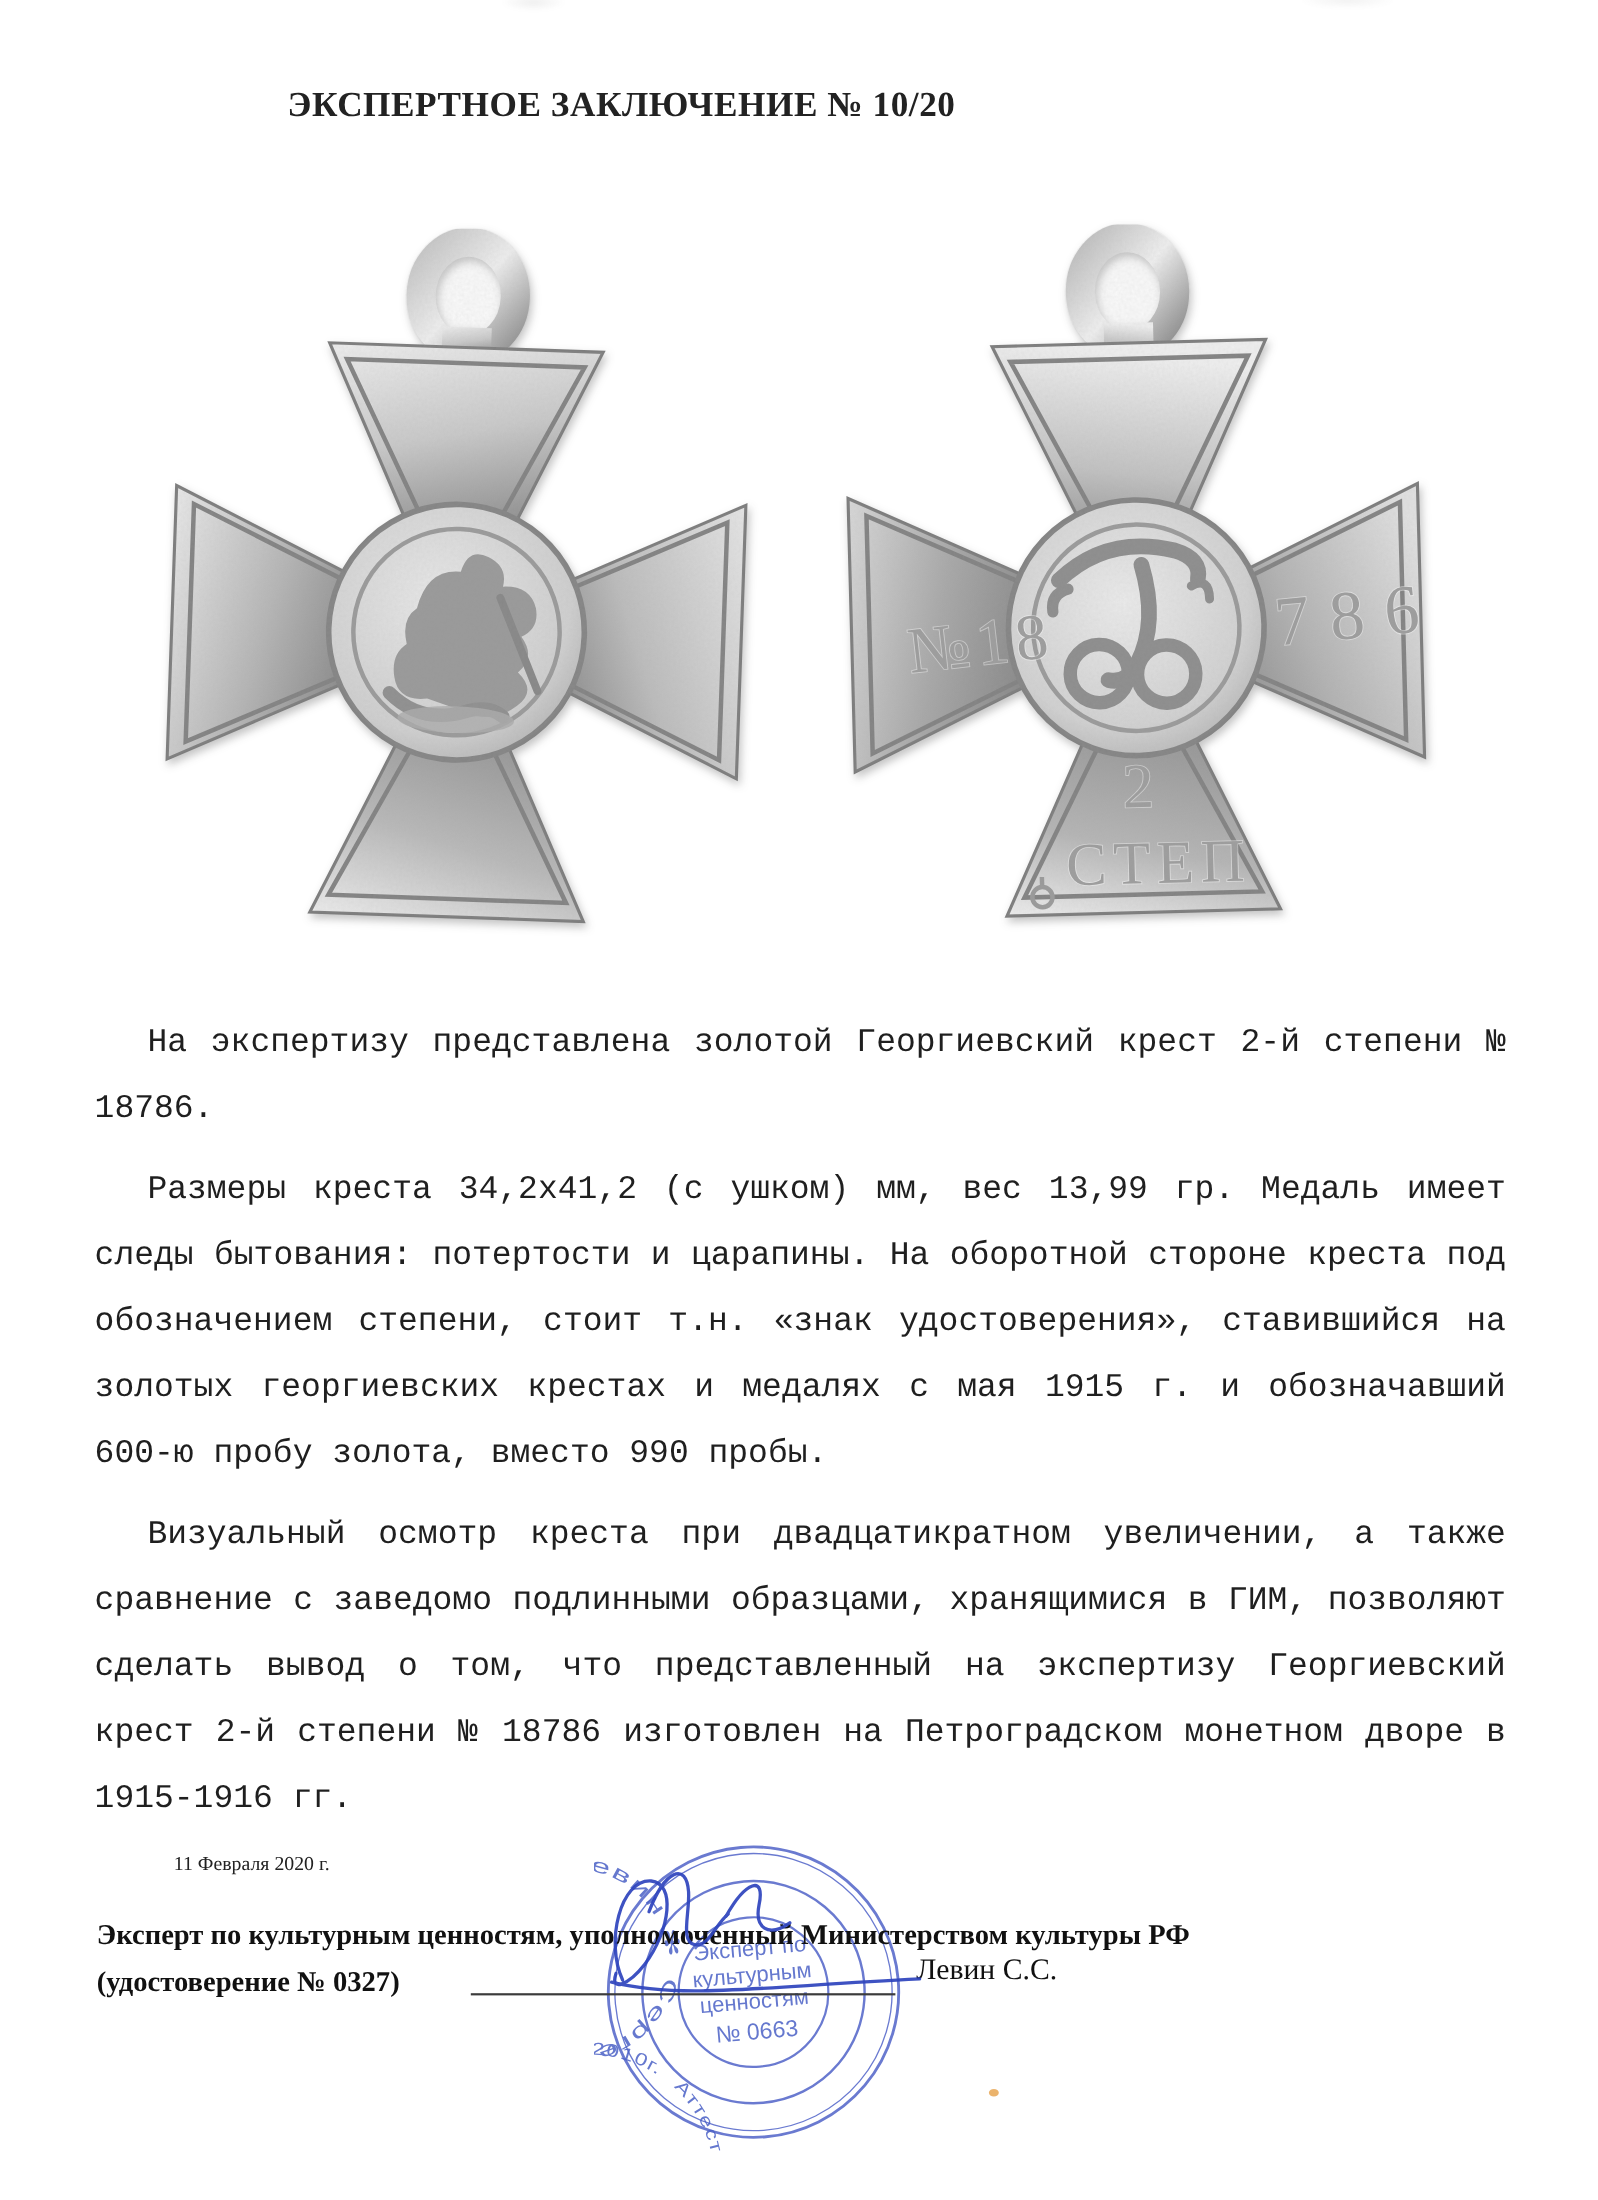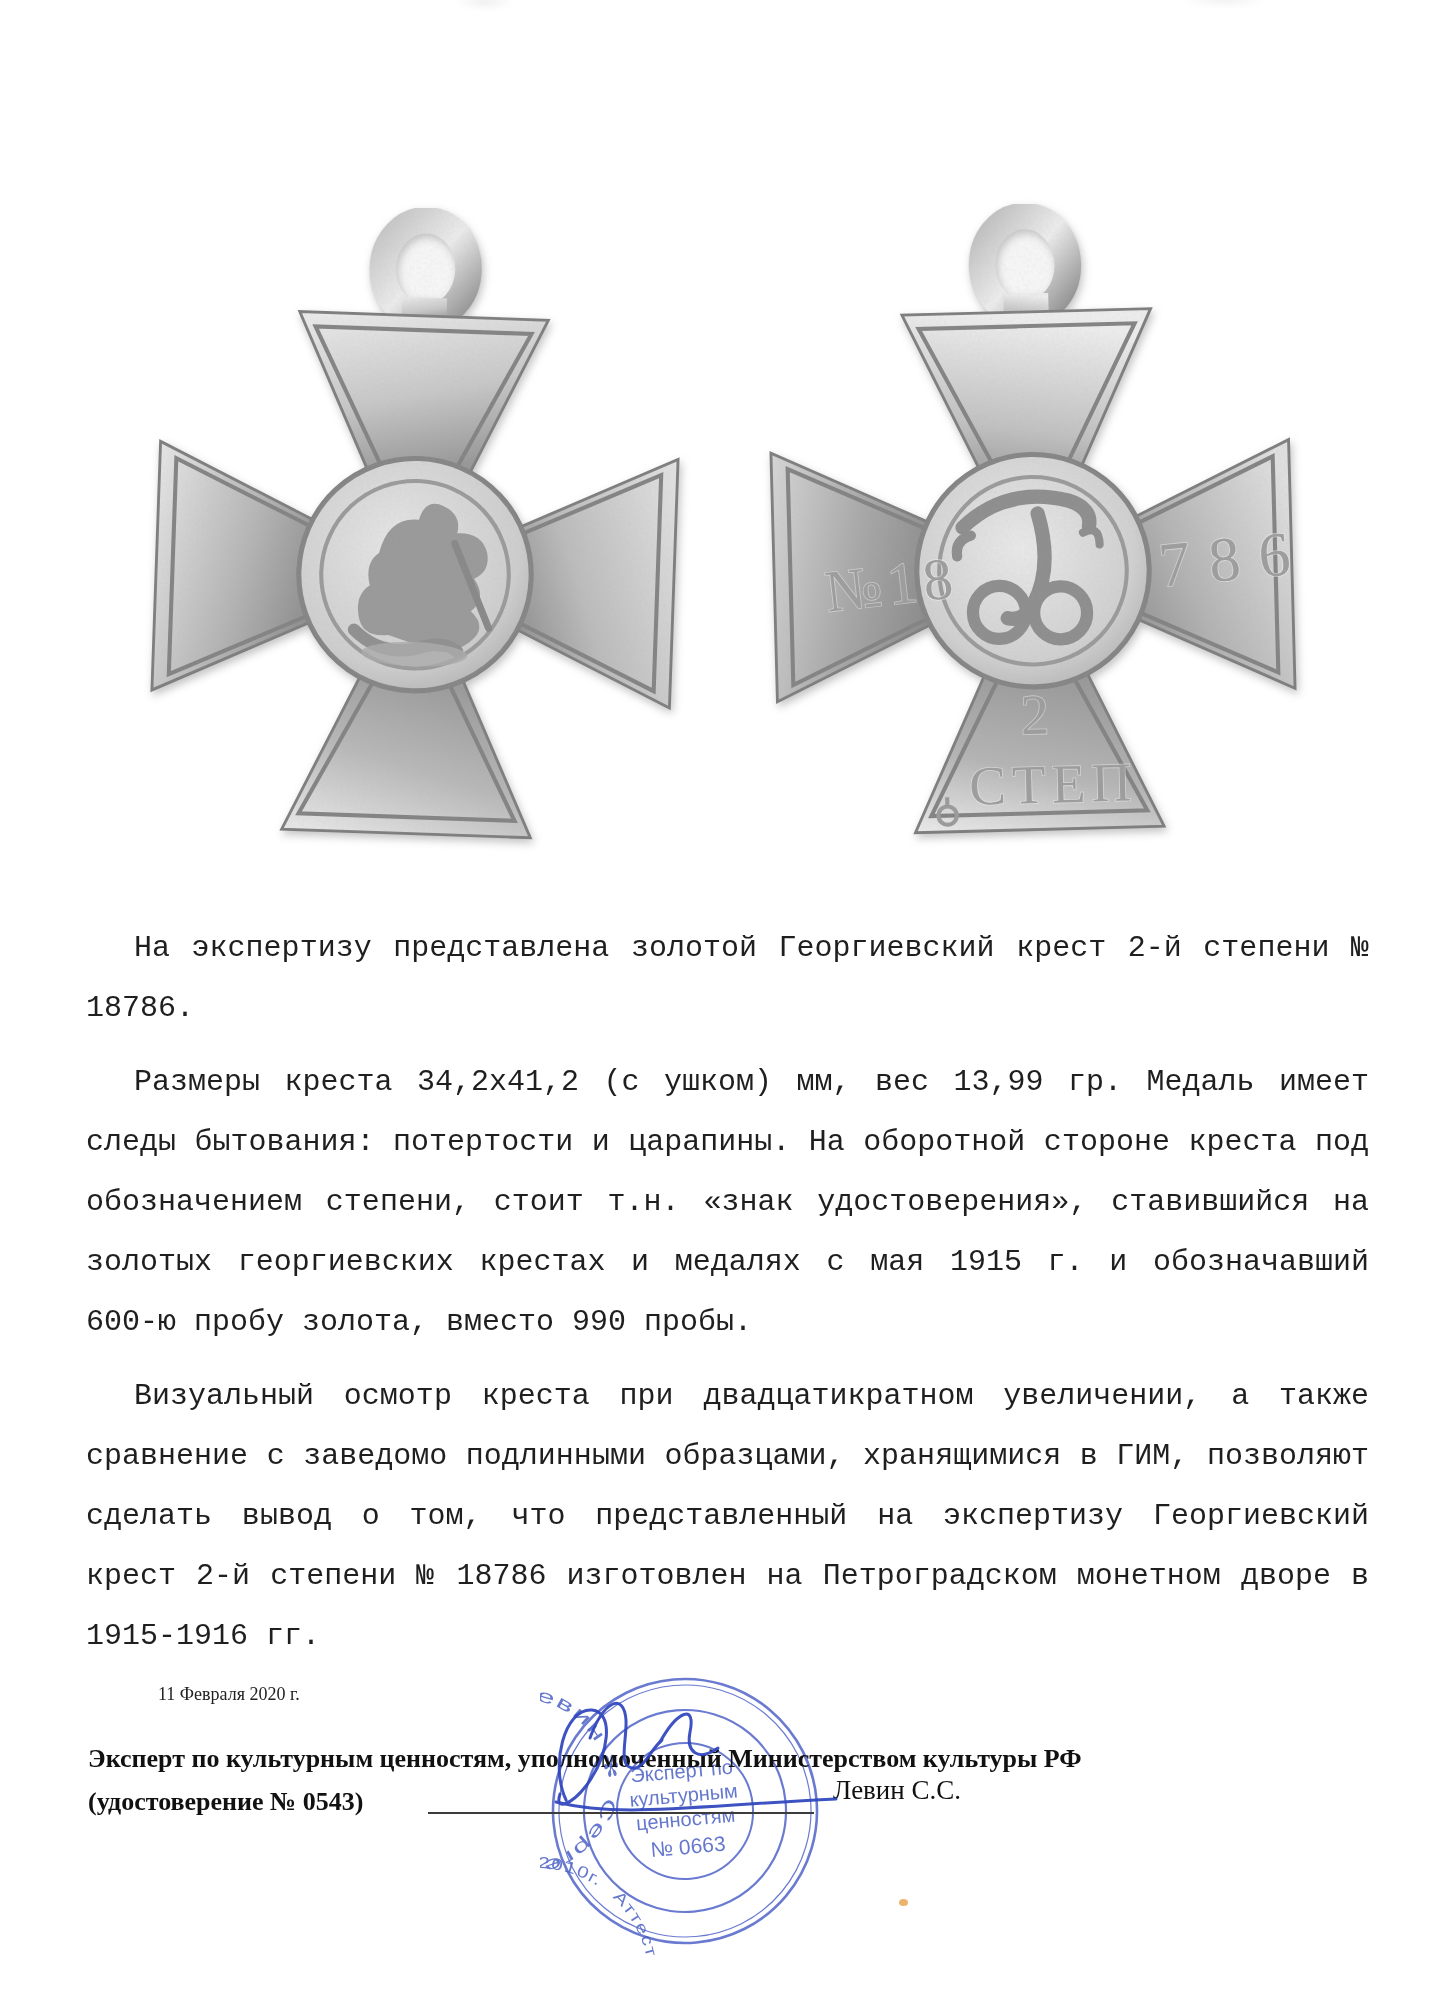--- a/index.html
+++ b/index.html
@@ -33,20 +33,21 @@
   .emboss{font-family:"Liberation Serif",serif;fill:#9d9d9d;paint-order:stroke fill;stroke:rgba(255,255,255,.45);stroke-width:.8;}
 </style>
 </head>
 <body>
 
 <div id="page">
 
   <div class="abs smudge" style="left:455px;top:-6px;width:60px;height:16px;opacity:.35;"></div>
   <div class="abs smudge" style="left:1180px;top:-8px;width:90px;height:16px;opacity:.3;"></div>
 
+  <div id="doc-title" class="abs">ЭКСПЕРТНОЕ ЗАКЛЮЧЕНИЕ № 10/20</div>
 
   <div id="figures" class="abs">
 
     <svg class="cross-svg" style="left:150px;top:8px;" width="530" height="660" viewBox="0 0 260 320">
       <defs>
         <linearGradient id="aV" x1="0" y1="0" x2="0.3" y2="1">
           <stop offset="0" stop-color="#efefef"></stop>
             <stop offset=".55" stop-color="#c9c9c9"></stop>
             <stop offset="1" stop-color="#939393"></stop>
         </linearGradient>
@@ -234,18 +235,18 @@
   <svg id="autograph-svg" class="abs" width="340" height="175" viewBox="0 0 340 175">
     <g fill="none" stroke="#2e44bd" stroke-width="3" stroke-linecap="round" opacity=".92">
       <path d="M46,118 C30,84 44,26 72,28 C94,30 90,72 66,104 C52,122 34,130 40,112"></path>
       <path d="M70,56 C84,18 104,10 106,38 C107,58 98,84 112,86 C124,88 130,68 142,58"></path>
       <path d="M140,60 C158,28 176,22 170,50 C166,70 178,80 198,66"></path>
       <path d="M36,120 C100,136 170,124 316,117"></path>
     </g>
   </svg>
 
   <div id="sig-role" class="abs">Эксперт по культурным ценностям, уполномоченный Министерством культуры РФ</div>
-  <div id="sig-cred" class="abs">(удостоверение № 0543)</div>
+  <div id="sig-cred" class="abs">(удостоверение № 0327)</div>
   <div id="sig-line" class="abs"></div>
   <div id="signer-name" class="abs">Левин С.С.</div>
 
   <div id="ink-speck" class="abs"></div>
 </div>
 
 </body></html>

